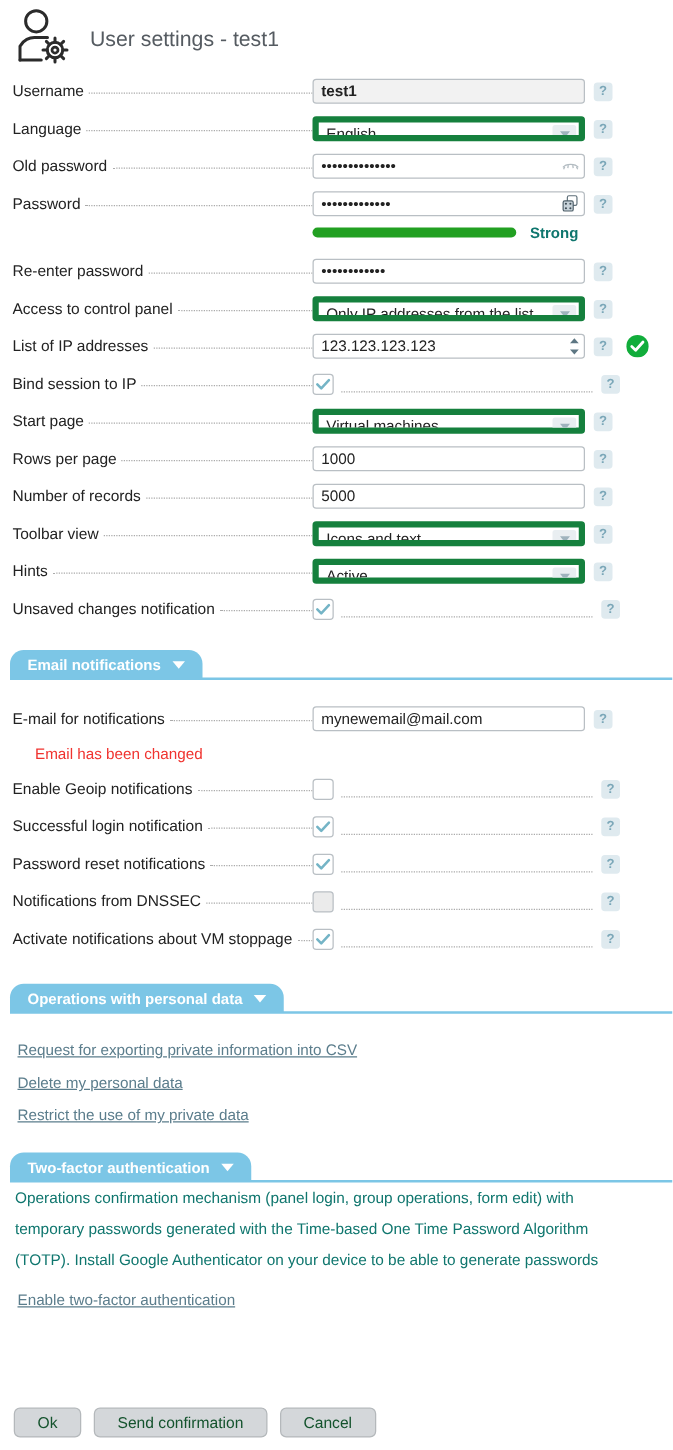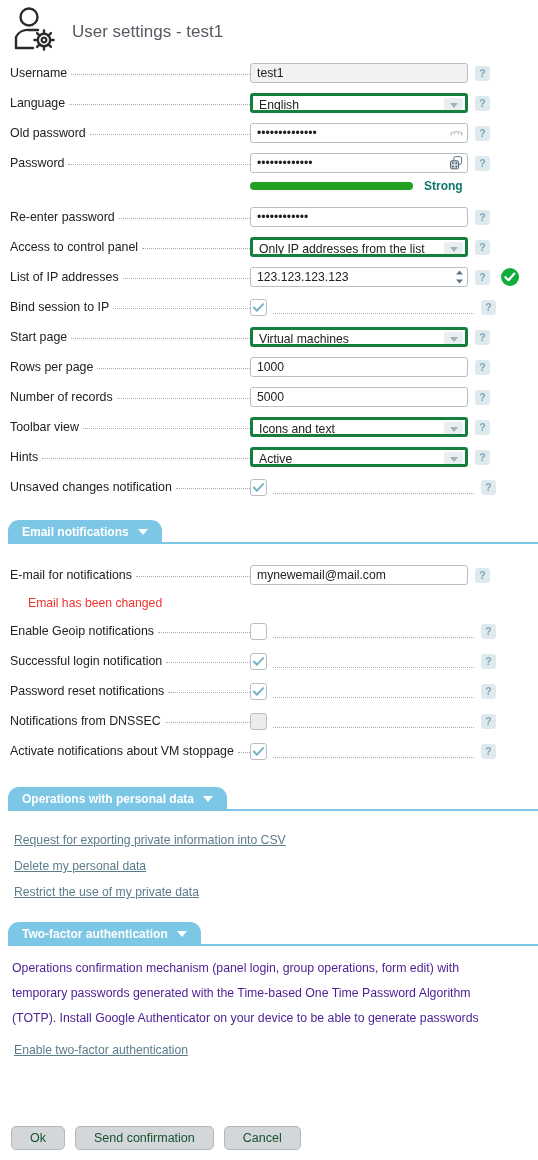--- a/index.html
+++ b/index.html
@@ -49,34 +49,34 @@
   
   .inp {
     width: 218px; height: 20px;
     border: 1px solid #b9bfc4; border-radius: 3px;
     background: #fff;
     font-family: "Liberation Sans", sans-serif;
     font-size: 12.2px; color: #222;
     padding: 0 6px; line-height: 18px;
     outline: none;
   }
-  .inp.readonly { background: #f2f2f2; }
+  .inp.readonly { background: #f2f2f2; font-weight: bold; }
   .inp.withicon { padding-right: 22px; }
   .inp-wrap { position: relative; display: inline-block; }
   .inp-icon {
     position: absolute; right: 4px; top: 50%;
     transform: translateY(-50%);
     width: 15px; height: 15px;
     pointer-events: auto;
   }
 
   
   .sel {
     width: 218px; height: 20px;
-    border: 3px solid #15803d; border-radius: 3px;
+    border: 5px solid #15803d; border-radius: 3px;
     background: #fff; position: relative;
     font-size: 12.2px; color: #222;
     line-height: 18px; padding: 0 24px 0 6px;
     white-space: nowrap; overflow: hidden;
   }
   .sel .arrow {
     position: absolute; right: 2px; top: 2px;
     width: 19px; height: 14px;
     background: #e9eef1; border-radius: 2px;
     display: flex; align-items: center; justify-content: center;
@@ -174,22 +174,22 @@
   
   .link-row { padding-left: 14px; height: 22px; display: flex; align-items: center; }
   .link {
     color: #5b7d8c; font-size: 12.2px;
     text-decoration: underline; cursor: pointer;
   }
 
   
   .para {
     padding: 0 12px 0 12px;
-    font-size: 12.3px; color: #4c1d95;
-    line-height: 25px; margin-top: 10px;
+    font-size: 12.3px; color: #0f766e;
+    line-height: 25px; 
   }
 
   
   .btnbar {
     position: absolute; left: 0; bottom: 10px;
     display: flex; align-items: center;
     padding-left: 11px; gap: 10px;
   }
   .btn {
     background: #d4d7da; border: 1px solid #b4b8bb;

